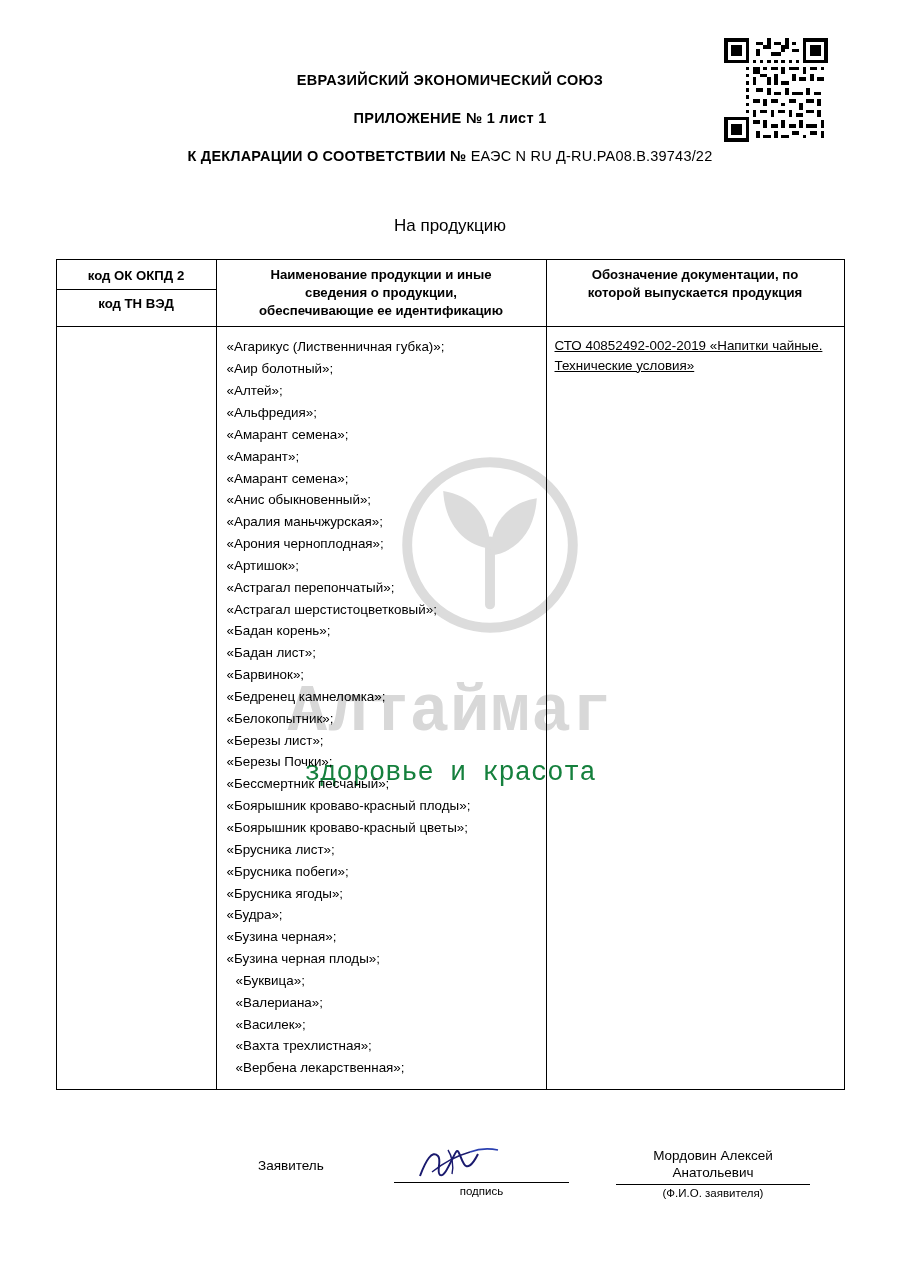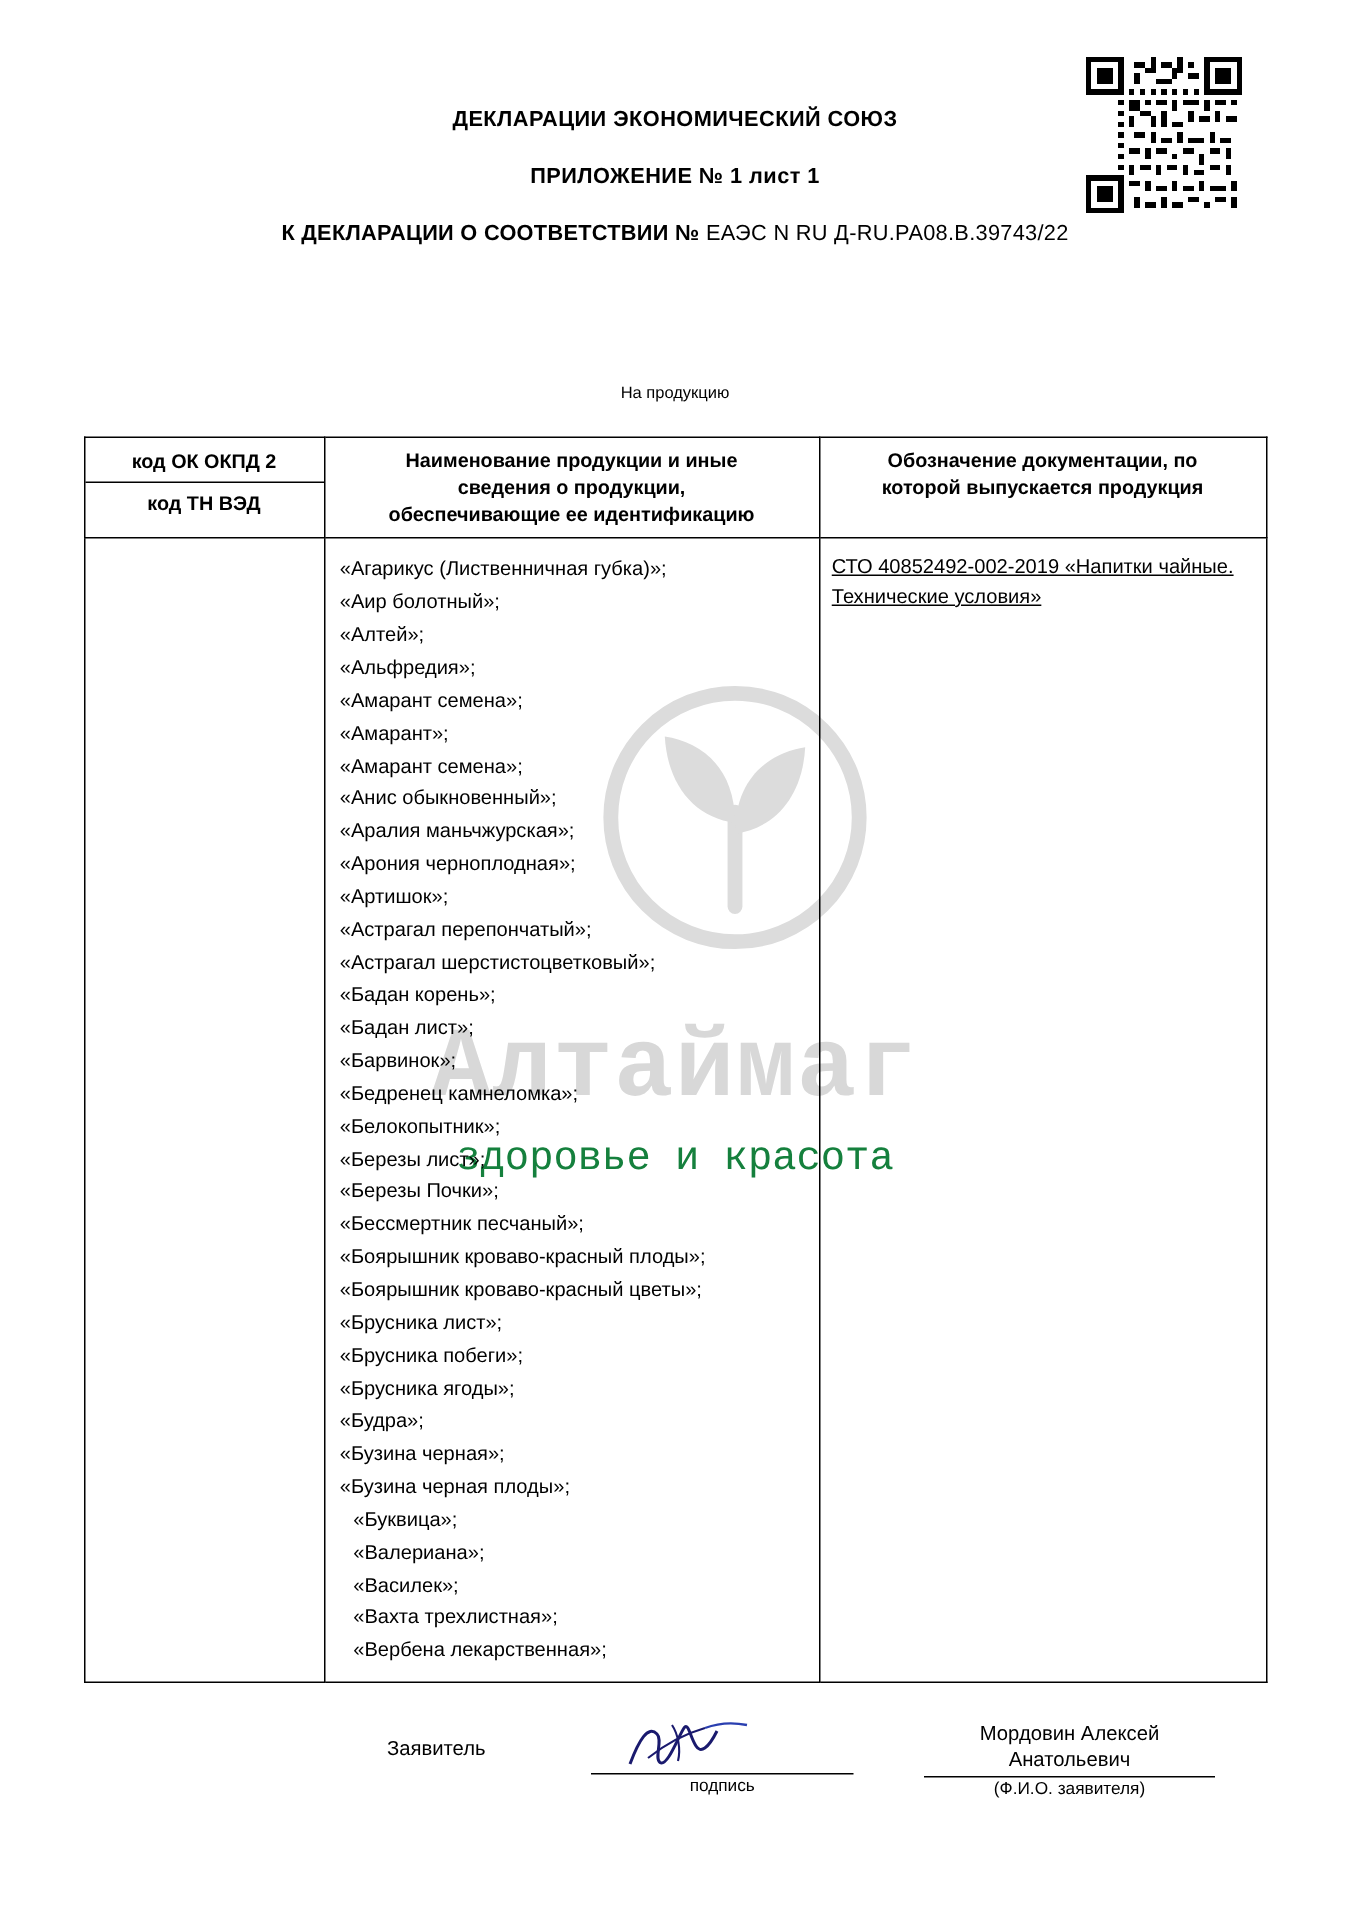--- a/index.html
+++ b/index.html
@@ -93,23 +93,23 @@
     letter-spacing: 0.3px;
     margin-bottom: 22px;
   }
   .h-line3 {
     font-size: 14.5px;
     letter-spacing: 0.2px;
   }
   .h-line3 b { font-weight: bold; }
 
   .subject {
-    margin-top: 92px;
-    text-align: center;
-    font-size: 11px;
+    margin-top: 52px;
+    text-align: center;
+    font-size: 17px;
   }
 
   
   table.decl {
     margin: 23px auto 0 auto;
     width: 788px;
     border-collapse: collapse;
     table-layout: fixed;
   }
   table.decl td {
@@ -337,21 +337,21 @@
         <rect x="14" y="26" width="1" height="2"></rect>
           <rect x="16" y="27" width="2" height="1"></rect>
         <rect x="19" y="26" width="2" height="1"></rect>
           <rect x="22" y="27" width="1" height="1"></rect>
         <rect x="24" y="26" width="2" height="1"></rect>
           <rect x="27" y="26" width="1" height="2"></rect>
       </g>
     </svg>
 
     <div class="header">
-      <div class="h-line1">ДЕКЛАРАЦИИ ЭКОНОМИЧЕСКИЙ СОЮЗ</div>
+      <div class="h-line1">ЕВРАЗИЙСКИЙ ЭКОНОМИЧЕСКИЙ СОЮЗ</div>
       <div class="h-line2">ПРИЛОЖЕНИЕ № 1 лист 1</div>
       <div class="h-line3">
         <b>К ДЕКЛАРАЦИИ О СООТВЕТСТВИИ №</b>
         <span>ЕАЭС N RU Д-RU.РА08.В.39743/22</span>
       </div>
     </div>
 
     <div class="subject">На продукцию</div>
 
     <table class="decl">

